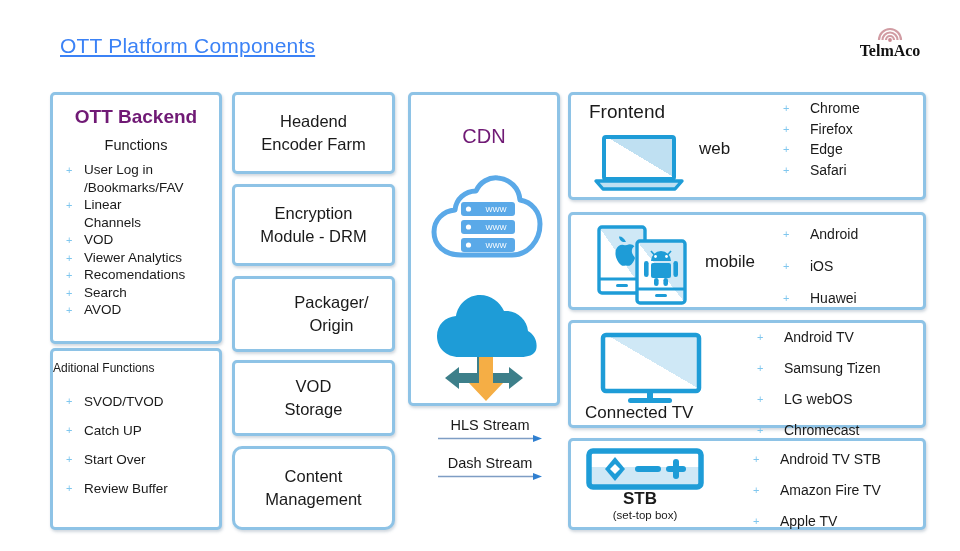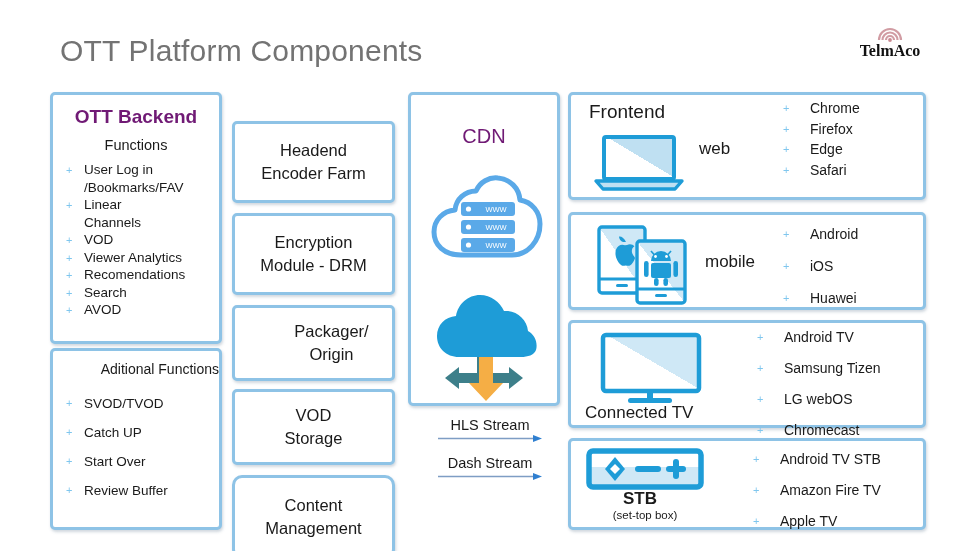--- a/index.html
+++ b/index.html
@@ -9,22 +9,22 @@
     font-family:"Liberation Sans", sans-serif;
     color:#231f20;
     overflow:hidden;
     position:relative;
   }
   .slide{position:absolute;inset:0;}
 
   
   .page-title{
     position:absolute;left:60px;top:34px;
-    font-size:30px;font-weight:400;letter-spacing:.2px;
-    color:#737373;white-space:nowrap;
+    font-size:21px;font-weight:400;letter-spacing:.2px;
+    color:#3b82f6;white-space:nowrap;text-decoration:underline;
   }
   .logo{position:absolute;right:22px;top:18px;width:96px;height:46px;}
   .logo svg{display:block;}
 
   
   .card{
     position:absolute;
     background:#ffffff;
     border:3px solid #8ec3e6;
     border-radius:5px;
@@ -45,37 +45,36 @@
     padding-left:31px;color:#1a1a1a;
   }
   .fn-list li .bul{
     position:absolute;left:13px;top:1px;
     color:#7fc6ee;font-size:11px;line-height:17px;
   }
   .fn-list li .cont{display:block;padding-left:0;}
 
   #addfn-card{left:50px;top:348px;width:172px;height:182px;}
   #addfn-card .sec-title{
-    text-align:right;font-size:14px;margin-top:10px;color:#1a1a1a;
+    text-align:left;font-size:12px;margin-top:10px;color:#1a1a1a;
   }
   .add-list{margin:12px 0 0 0;padding:0;list-style:none;}
   .add-list li{
     position:relative;font-size:13.5px;line-height:29px;
     padding-left:31px;color:#1a1a1a;
   }
   .add-list li .bul{
     position:absolute;left:13px;top:0;color:#7fc6ee;font-size:11px;line-height:29px;
   }
 
   
   .stackbox{
     left:232px;width:163px;
     display:flex;align-items:center;justify-content:center;
     text-align:center;
-    margin-top:29px;
   }
   .stackbox .lbl{font-size:16.5px;line-height:23px;color:#1a1a1a;}
   #box-headend{top:92px;height:82px;}
   #box-encryption{top:184px;height:82px;}
   #box-packager{top:276px;height:76px;padding-left:36px;}
   #box-vodstorage{top:360px;height:76px;}
   #box-contentmgmt{top:446px;height:84px;border-radius:10px;}
 
   
   #cdn-card{left:408px;top:92px;width:152px;height:314px;}

